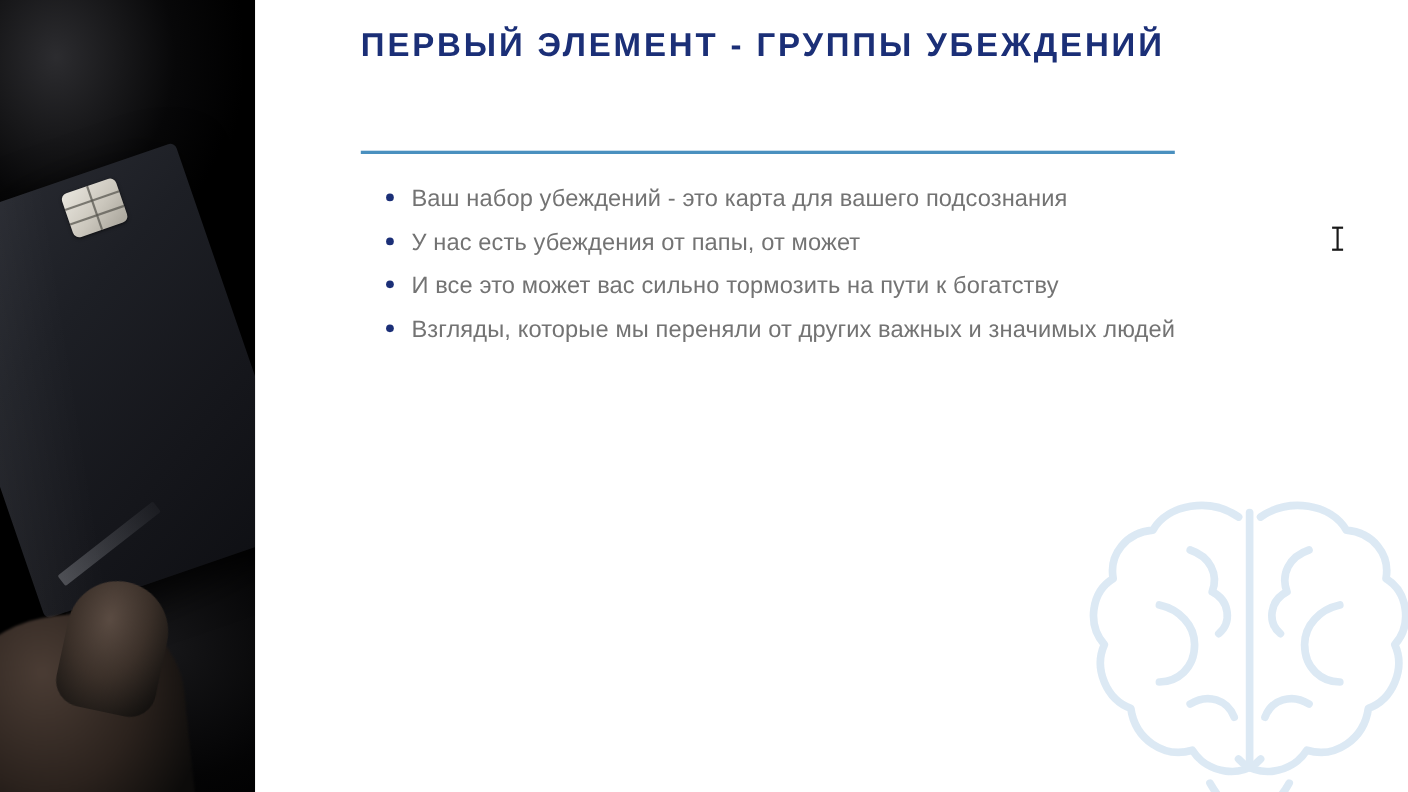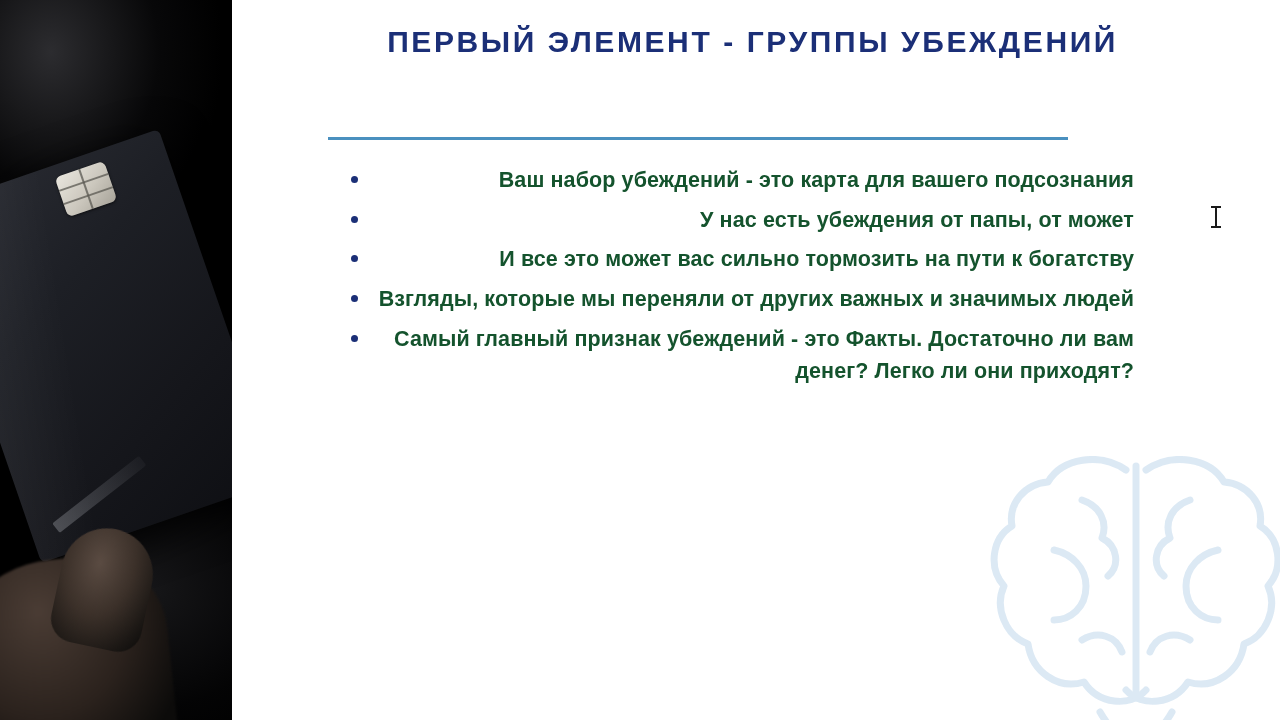--- a/index.html
+++ b/index.html
@@ -13,21 +13,20 @@
     overflow: hidden;
     font-family: "Liberation Sans", sans-serif;
   }
 
   .slide {
     position: relative;
     width: 1280px;
     height: 720px;
     background: #ffffff;
     overflow: hidden;
-    text-align: right;
   }
 
   
   .photo-panel {
     position: absolute;
     left: 0;
     top: 0;
     width: 232px;
     height: 720px;
     background: #000000;
@@ -183,23 +182,23 @@
     top: 164px;
     width: 790px;
     margin: 0;
     padding: 0;
     list-style: none;
   }
   .bullets li {
     position: relative;
     padding-left: 30px;
     margin-bottom: 7px;
-    color: #14532d;
+    color: #737373;
     font-size: 21.5px;
-    font-weight: bold;
+    font-weight: normal;
     line-height: 1.52;
     letter-spacing: 0.1px;
   }
   .bullets li::before {
     content: "";
     position: absolute;
     left: 7px;
     top: 12px;
     width: 7px;
     height: 7px;
@@ -266,21 +265,20 @@
 
     <div class="title">ПЕРВЫЙ ЭЛЕМЕНТ - ГРУППЫ УБЕЖДЕНИЙ</div>
 
     <div class="rule"></div>
 
     <ul class="bullets">
       <li>Ваш набор убеждений - это карта для вашего подсознания</li>
       <li>У нас есть убеждения от папы, от может</li>
       <li>И все это может вас сильно тормозить на пути к богатству</li>
       <li>Взгляды, которые мы переняли от других важных и значимых людей</li>
-      <li>Самый главный признак  убеждений - это Факты. Достаточно ли вам денег? Легко ли они приходят?</li>
     </ul>
 
     <svg class="brain" viewBox="0 0 360 330">
       <g fill="none" stroke="#d9e7f3" stroke-width="7" stroke-linecap="round" stroke-linejoin="round">
         <path d="M176 40 C150 22 112 28 98 52 C74 54 58 74 62 96 C42 108 38 138 54 156 C44 178 56 206 78 214 C82 242 108 260 134 252 C148 274 180 278 196 260"></path>
         <path d="M196 40 C222 22 260 28 274 52 C298 54 314 74 310 96 C330 108 334 138 318 156 C328 178 316 206 294 214 C290 242 264 260 238 252 C224 274 192 278 176 260"></path>
         <path d="M186 36 L186 268"></path>
         <path d="M132 70 C150 76 158 92 152 108 C168 116 170 136 158 146"></path>
         <path d="M240 70 C222 76 214 92 220 108 C204 116 202 136 214 146"></path>
         <path d="M104 120 C122 124 136 138 136 156 C136 178 120 190 104 190"></path>

